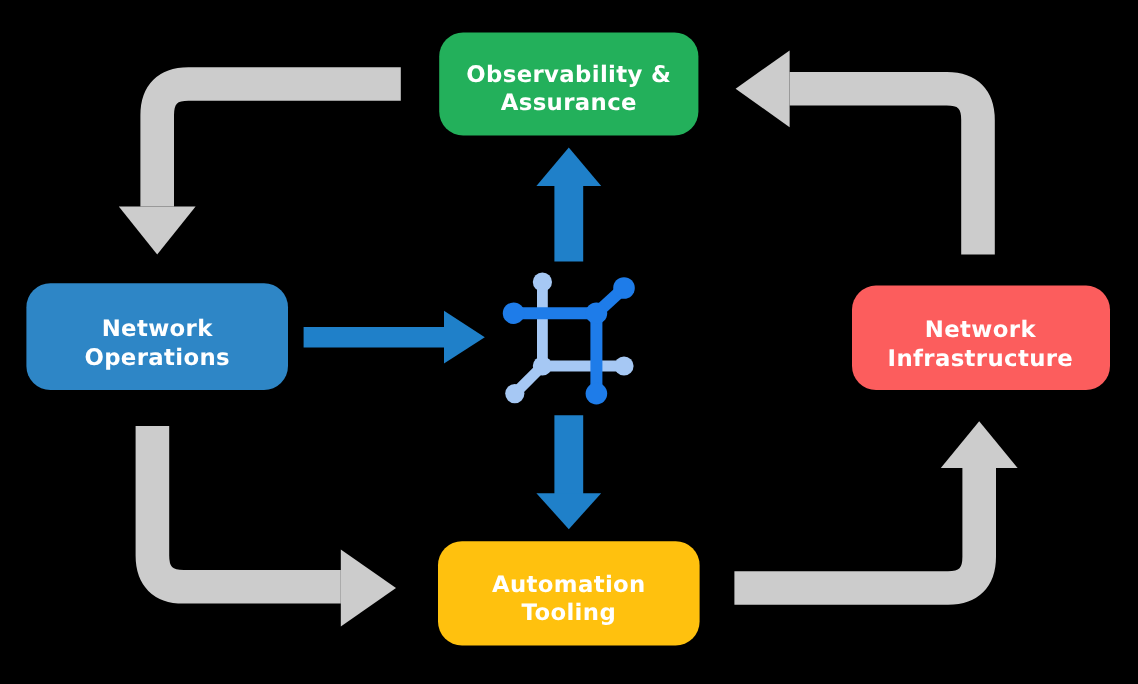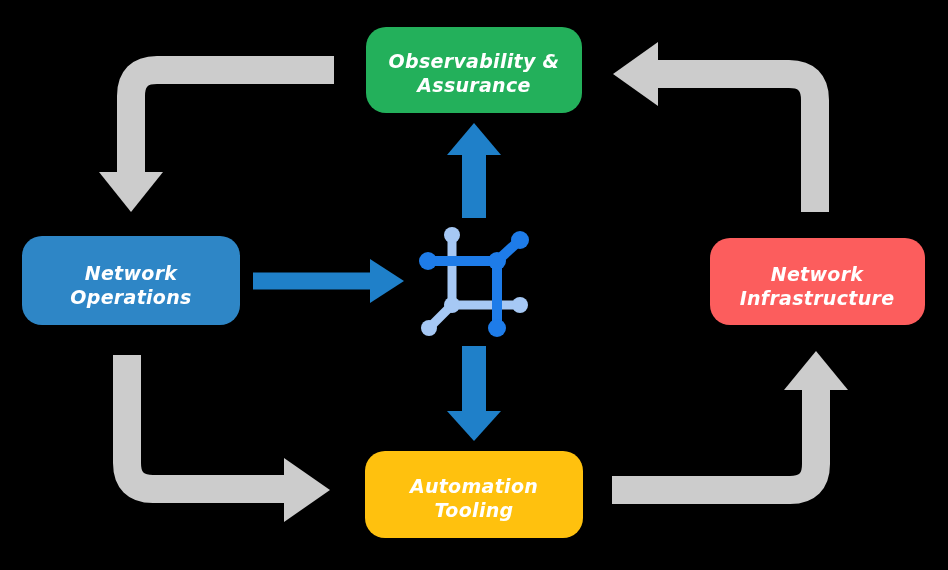--- a/index.html
+++ b/index.html
@@ -7,21 +7,20 @@
     padding: 0;
     background: #000;
     width: 948px;
     height: 570px;
     overflow: hidden;
   }
   .stage {
     position: relative;
     width: 948px;
     height: 456px;
-    font-style: italic;
   }
   svg {
     display: block;
   }
   text.node-label {
     font-family: "DejaVu Sans", "Liberation Sans", sans-serif;
     font-size: 19px;
     font-weight: bold;
     letter-spacing: 0.3px;
     text-anchor: middle;

